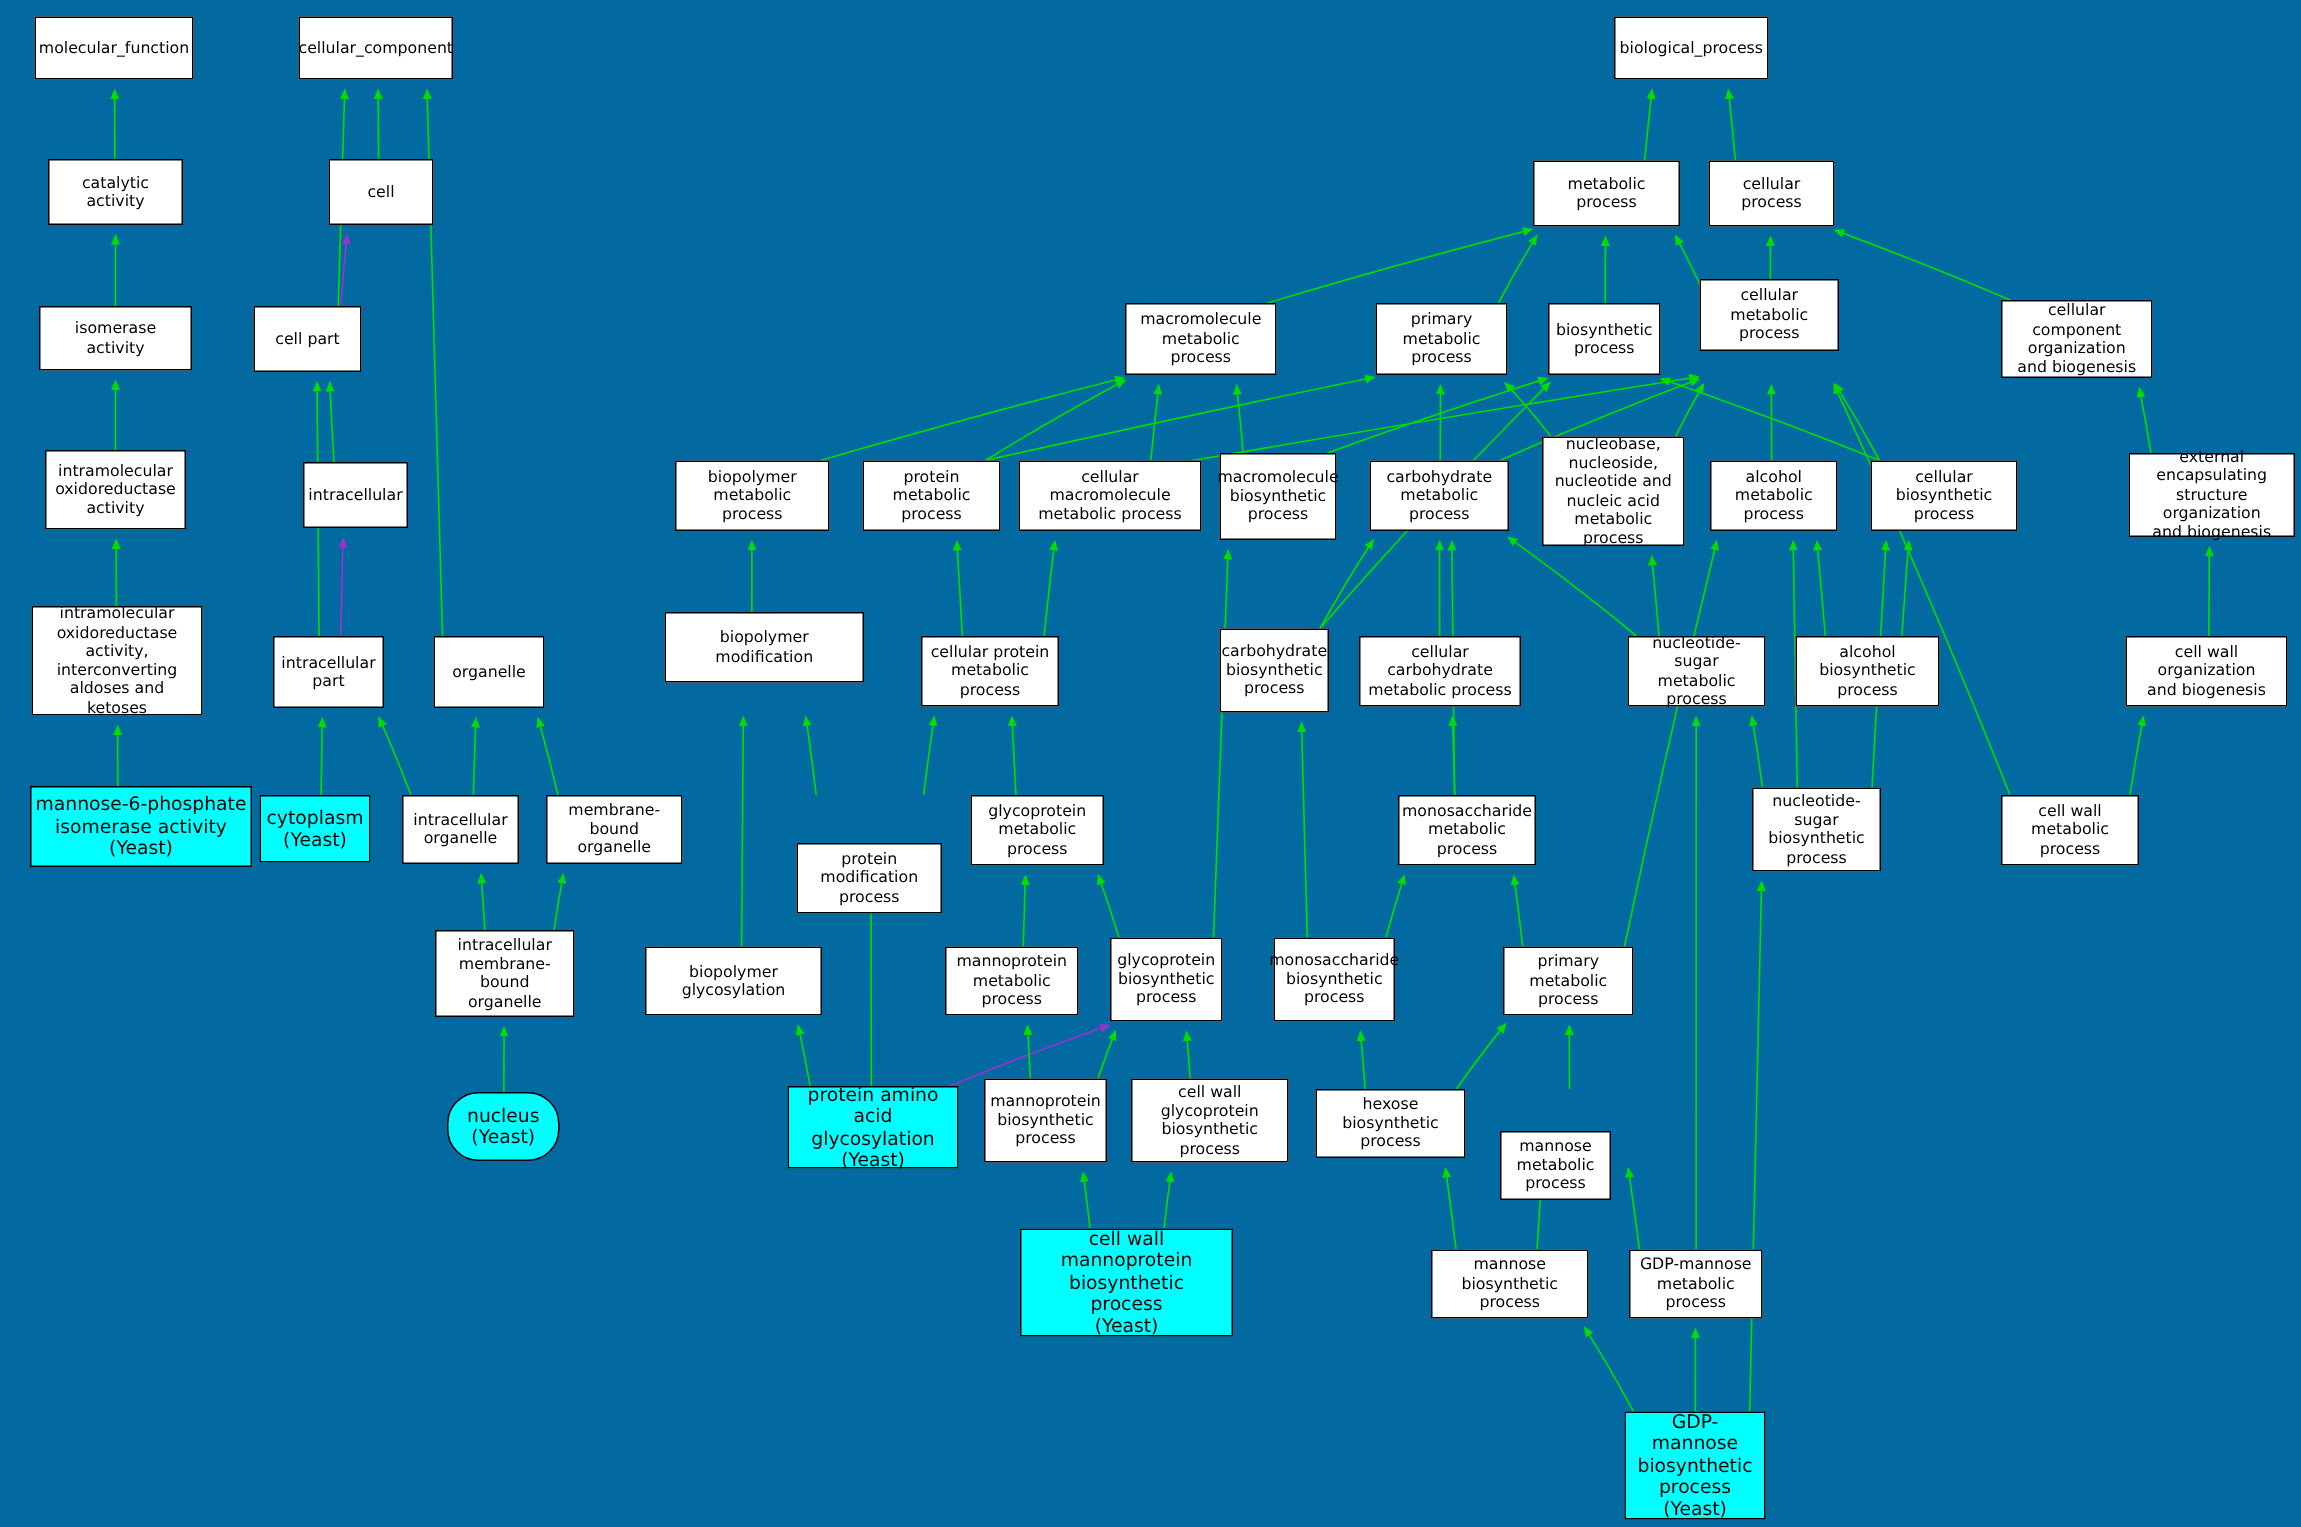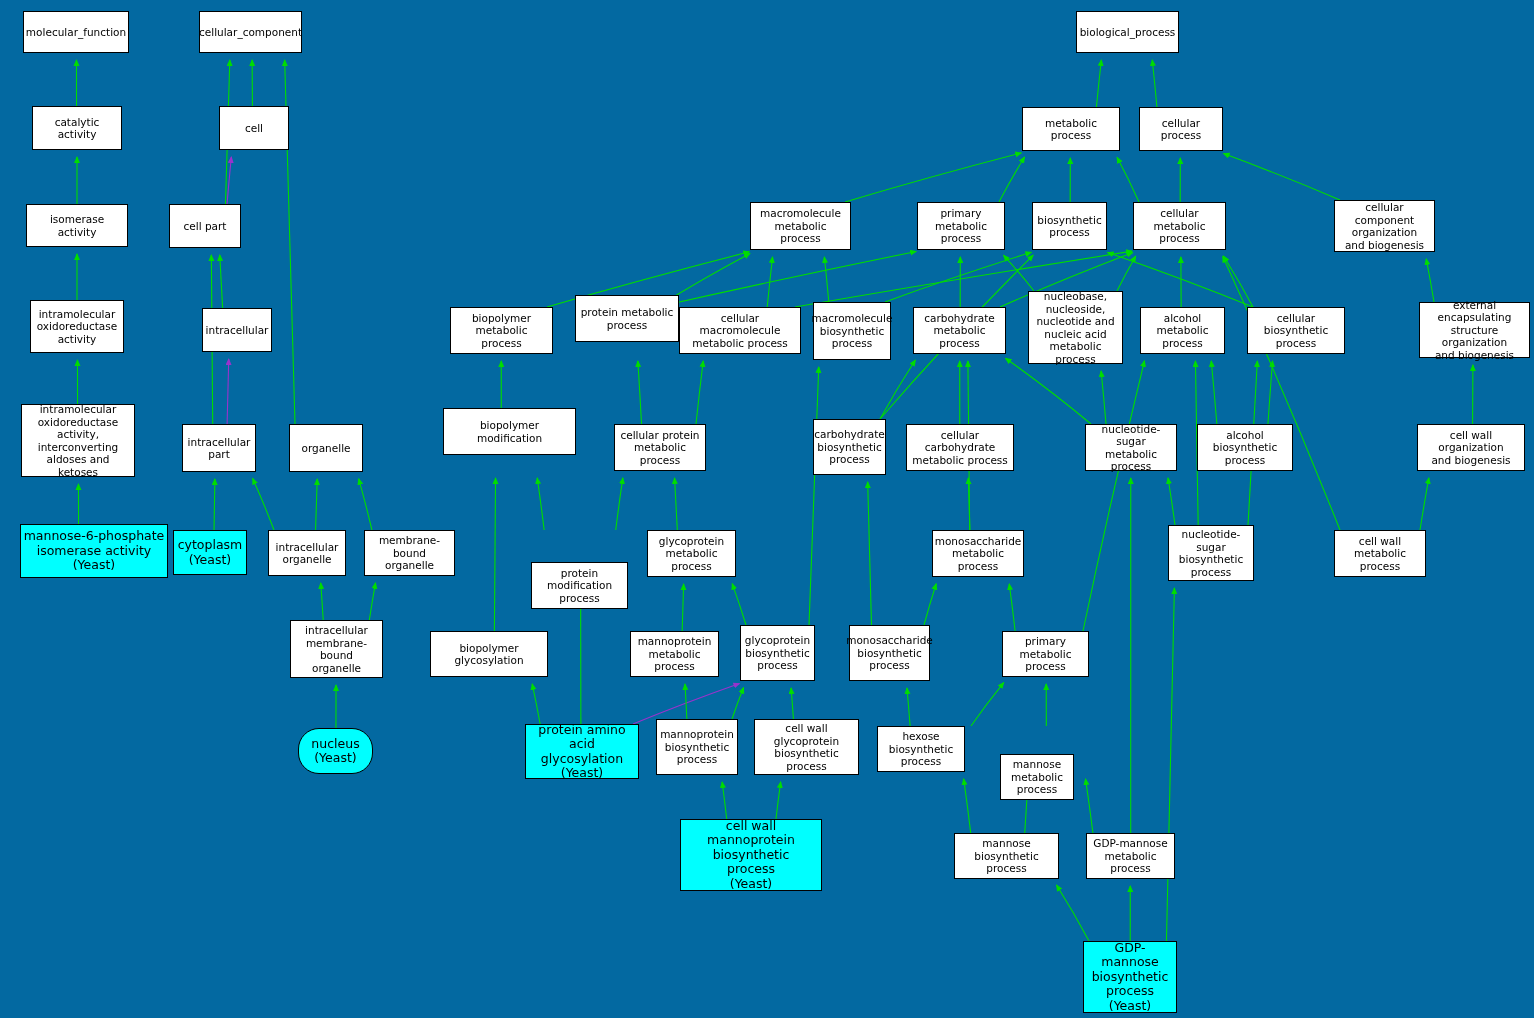--- a/index.html
+++ b/index.html
@@ -170,28 +170,28 @@
 (Yeast)</div>
       <div class="node" style="left: 1076px; top: 11px; width: 103px; height: 42px;">biological_process</div>
       <div class="node" style="left: 1022px; top: 107px; width: 98px; height: 44px;">metabolic process</div>
       <div class="node" style="left: 1139px; top: 107px; width: 84px; height: 44px;">cellular process</div>
       <div class="node" style="left: 750px; top: 202px; width: 101px; height: 48px;">macromolecule
 metabolic process</div>
       <div class="node" style="left: 917px; top: 202px; width: 88px; height: 48px;">primary metabolic
 process</div>
       <div class="node" style="left: 1032px; top: 202px; width: 75px; height: 48px;">biosynthetic
 process</div>
-      <div class="node" style="left: 1133px; top: 202px; width: 93px; height: 48px;">cellular metabolic
+      <div class="node" style="left: 1133px; top: 186px; width: 93px; height: 48px;">cellular metabolic
 process</div>
       <div class="node" style="left: 1334px; top: 200px; width: 101px; height: 52px;">cellular component
 organization
 and biogenesis</div>
       <div class="node" style="left: 450px; top: 307px; width: 103px; height: 47px;">biopolymer metabolic
 process</div>
-      <div class="node" style="left: 575px; top: 295px; width: 104px; height: 47px;">protein metabolic
+      <div class="node" style="left: 575px; top: 307px; width: 92px; height: 47px;">protein metabolic
 process</div>
       <div class="node" style="left: 679px; top: 307px; width: 122px; height: 47px;">cellular macromolecule
 metabolic process</div>
       <div class="node" style="left: 813px; top: 302px; width: 78px; height: 58px;">macromolecule
 biosynthetic
 process</div>
       <div class="node" style="left: 913px; top: 307px; width: 93px; height: 47px;">carbohydrate
 metabolic process</div>
       <div class="node" style="left: 1028px; top: 291px; width: 95px; height: 73px;">nucleobase,
 nucleoside,
@@ -243,21 +243,21 @@
 process</div>
       <div class="node hl" style="left: 525px; top: 724px; width: 114px; height: 55px;">protein amino
 acid glycosylation
 (Yeast)</div>
       <div class="node" style="left: 656px; top: 719px; width: 82px; height: 56px;">mannoprotein
 biosynthetic
 process</div>
       <div class="node" style="left: 754px; top: 719px; width: 105px; height: 56px;">cell wall glycoprotein
 biosynthetic
 process</div>
-      <div class="node" style="left: 877px; top: 726px; width: 88px; height: 46px;">hexose biosynthetic
+      <div class="node" style="left: 877px; top: 726px; width: 100px; height: 46px;">hexose biosynthetic
 process</div>
       <div class="node" style="left: 1000px; top: 726px; width: 74px; height: 46px; margin-top: 28px;">mannose metabolic
 process</div>
       <div class="node hl" style="left: 680px; top: 819px; width: 142px; height: 72px;">cell wall mannoprotein
 biosynthetic
 process
 (Yeast)</div>
       <div class="node" style="left: 954px; top: 833px; width: 105px; height: 46px;">mannose biosynthetic
 process</div>
       <div class="node" style="left: 1086px; top: 833px; width: 89px; height: 46px;">GDP-mannose

